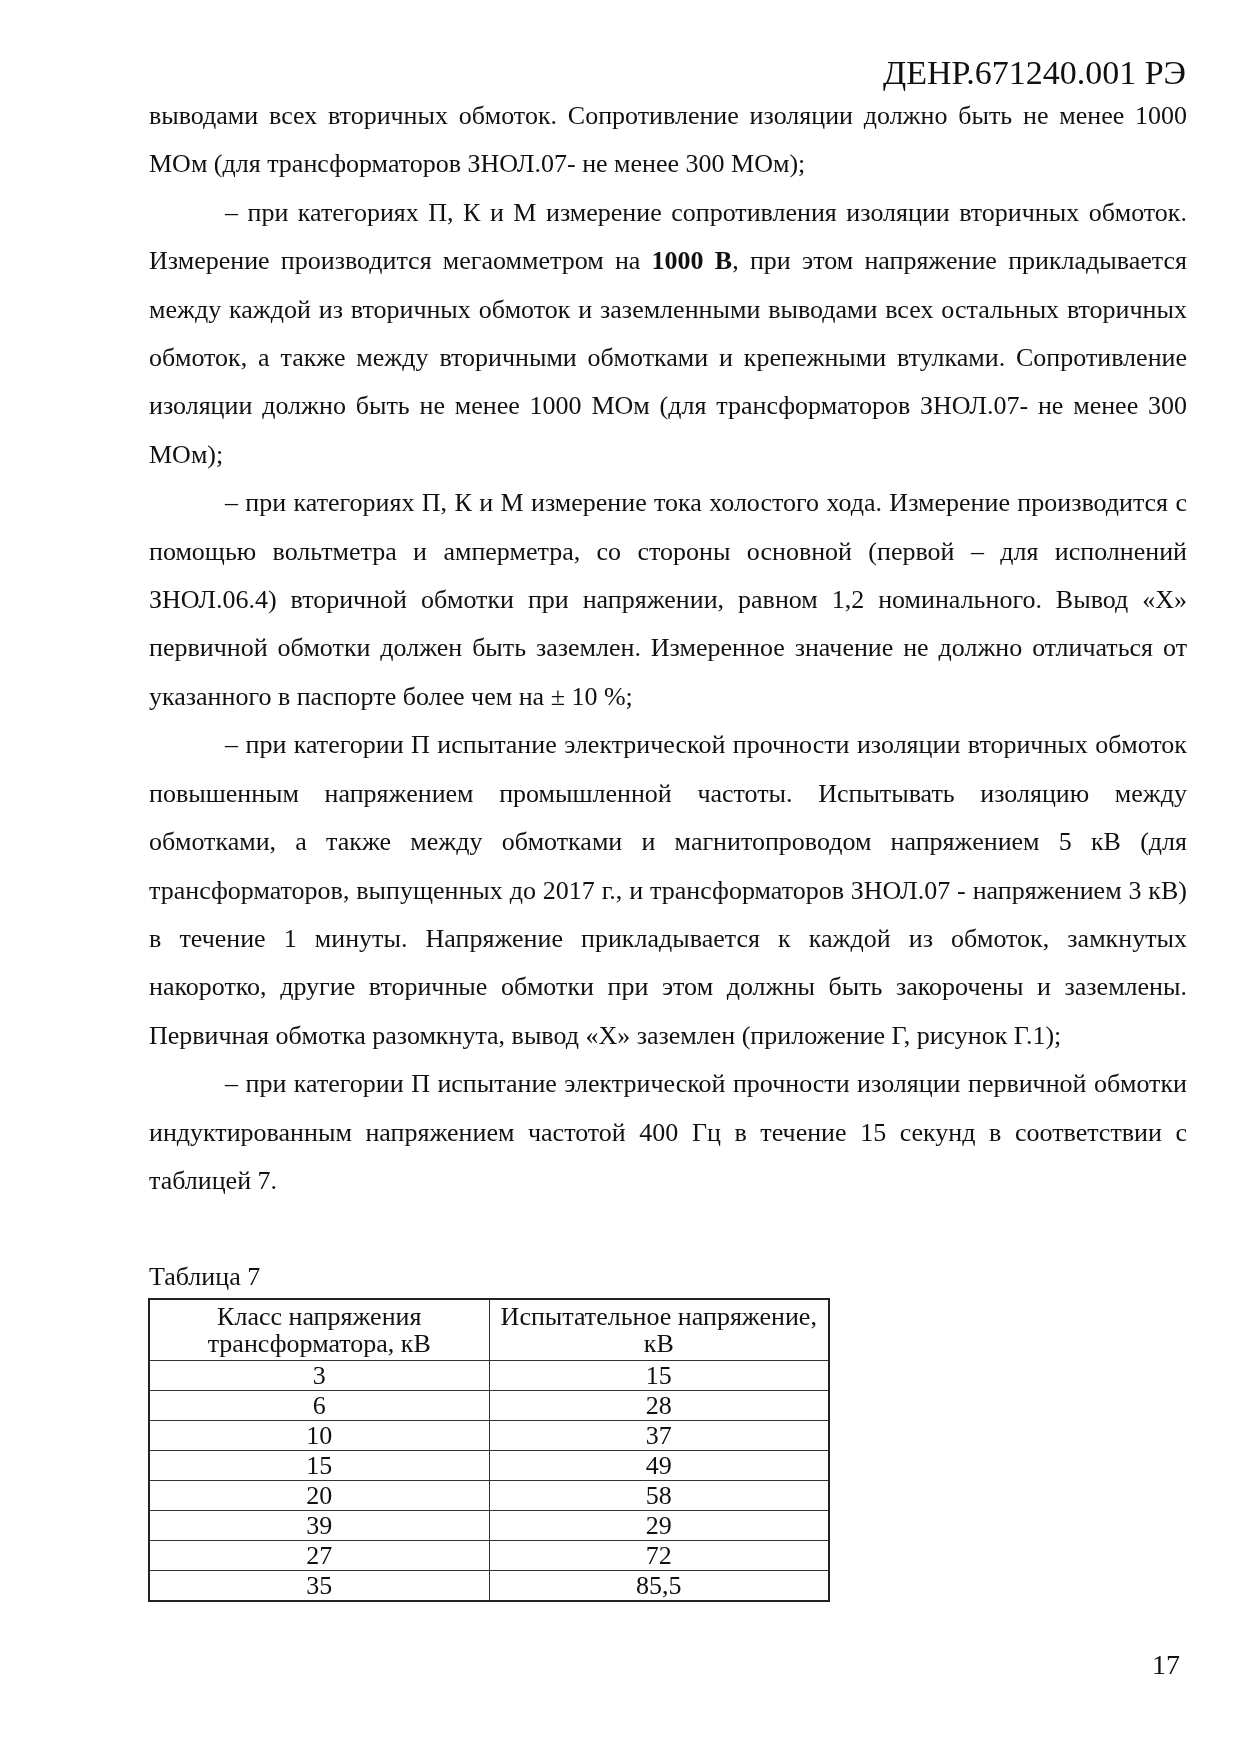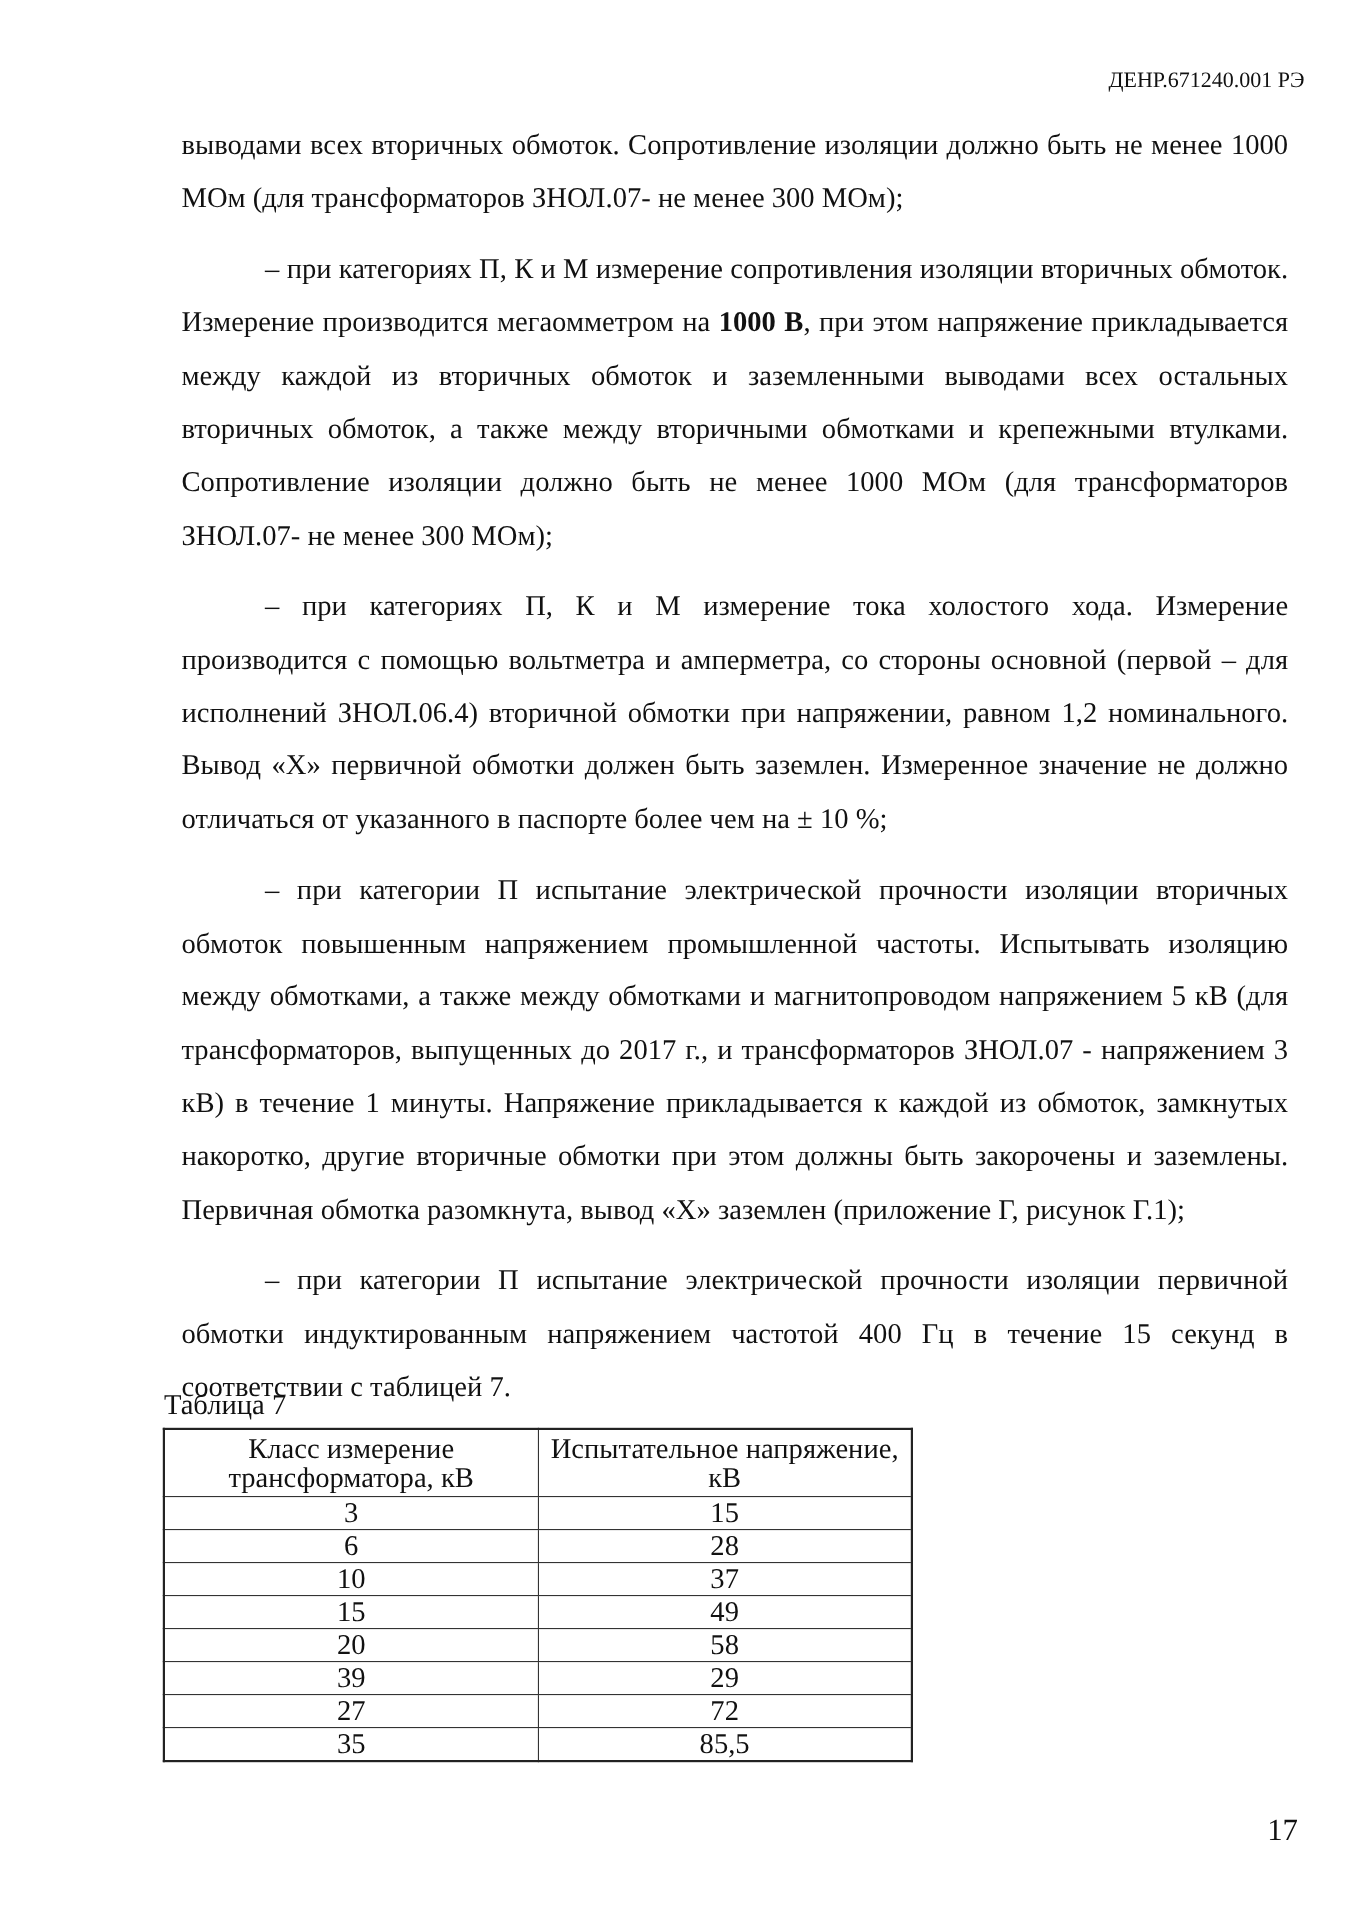--- a/index.html
+++ b/index.html
@@ -3,28 +3,28 @@
 <meta charset="utf-8">
 <style>
   html, body { margin: 0; padding: 0; background: #ffffff; }
   body {
     width: 1241px; height: 1755px; position: relative; overflow: hidden;
     font-family: "Liberation Serif", "DejaVu Serif", serif;
     color: #111111;
   }
   .header {
     position: absolute; top: 58px; right: 55px;
-    font-size: 20px; line-height: 30px;
+    font-size: 34px; line-height: 30px;
   }
   .content {
     position: absolute; left: 149px; top: 92px; width: 1038px;
     font-size: 26px; line-height: 48.4px;
     text-align: justify;
   }
-  .content p { margin: 16px; }
+  .content p { margin: 0; }
   .content p.indent { text-indent: 76px; }
   .content p.last-line-left { text-align-last: left; }
   b { font-weight: bold; }
   .caption {
     position: absolute; left: 149px; top: 1262px;
     font-size: 26px; line-height: 30px;
   }
   table.t7 {
     position: absolute; left: 148px; top: 1298px;
     width: 682px;
@@ -62,21 +62,21 @@
 
 <div class="caption">Таблица 7</div>
 
 <table class="t7">
   <colgroup>
       <col class="c1">
       <col class="c2">
     </colgroup>
   <thead>
     <tr>
-      <th>Класс измерение трансформатора, кВ</th>
+      <th>Класс напряжения трансформатора, кВ</th>
       <th>Испытательное напряжение, кВ</th>
     </tr>
   </thead>
   <tbody id="tbody">
       <tr>
         <td>3</td>
         <td>15</td>
       </tr>
       <tr>
         <td>6</td>

